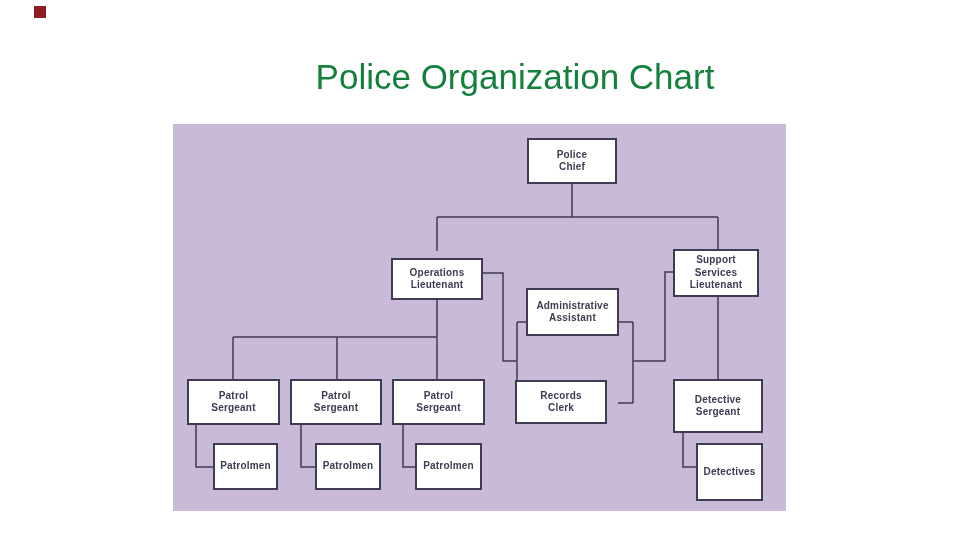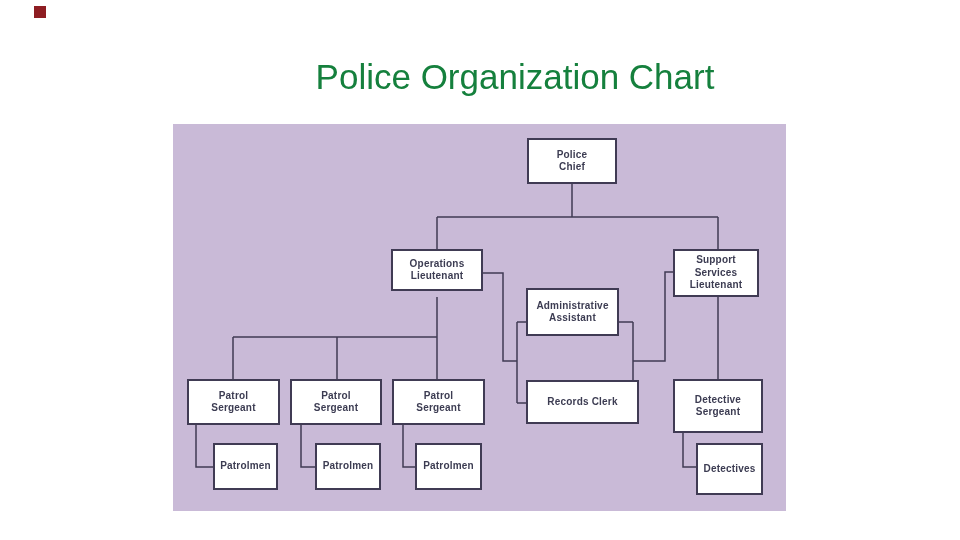--- a/index.html
+++ b/index.html
@@ -36,45 +36,45 @@
       <path d="M399 60 V93 M264 93 H545 M264 93 V127 M545 93 V125"></path>
       <path d="M264 173 V255 M60 213 H264 M60 213 V255 M164 213 V255"></path>
       <path d="M23 301 V343 H40 M128 301 V343 H142 M230 301 V343 H242"></path>
       <path d="M545 173 V255 M510 303 V343 H523"></path>
       <path d="M310 149 H330 V237 H344 M344 198 V279 M344 198 H353 M344 279 H353"></path>
       <path d="M500 148 H492 V237 H460 M460 198 V279 M446 198 H460 M445 279 H460"></path>
     </svg>
 
     <div class="node" style="left:354px;top:14px;width:90px;height:46px">Police Chief</div>
 
-    <div class="node" style="left:218px;top:125px;width:92px;height:32px">Operations
+    <div class="node" style="left:218px;top:134px;width:92px;height:32px">Operations
 Lieutenant</div>
 
     <div class="node" style="left:500px;top:125px;width:86px;height:48px">Support Services
 Lieutenant</div>
 
     <div class="node" style="left:353px;top:164px;width:93px;height:48px">Administrative
 Assistant</div>
 
-    <div class="node" style="left:353px;top:256px;width:113px;height:44px">Records Clerk</div>
+    <div class="node" style="left:342px;top:256px;width:92px;height:44px">Records Clerk</div>
 
     <div class="node" style="left:14px;top:255px;width:93px;height:46px">Patrol
 Sergeant</div>
 
     <div class="node" style="left:117px;top:255px;width:92px;height:46px">Patrol
 Sergeant</div>
 
     <div class="node" style="left:219px;top:255px;width:93px;height:46px">Patrol
 Sergeant</div>
 
     <div class="node" style="left:500px;top:255px;width:90px;height:54px">Detective
 Sergeant</div>
 
     <div class="node" style="left:40px;top:319px;width:65px;height:47px">Patrolmen</div>
 
     <div class="node" style="left:142px;top:319px;width:66px;height:47px">Patrolmen</div>
 
     <div class="node" style="left:242px;top:319px;width:67px;height:47px">Patrolmen</div>
 
-    <div class="node" style="left:523px;top:319px;width:67px;height:52px">Detectives</div>
+    <div class="node" style="left:523px;top:319px;width:67px;height:58px">Detectives</div>
 
   </div>
 </div>
 
 </body></html>

